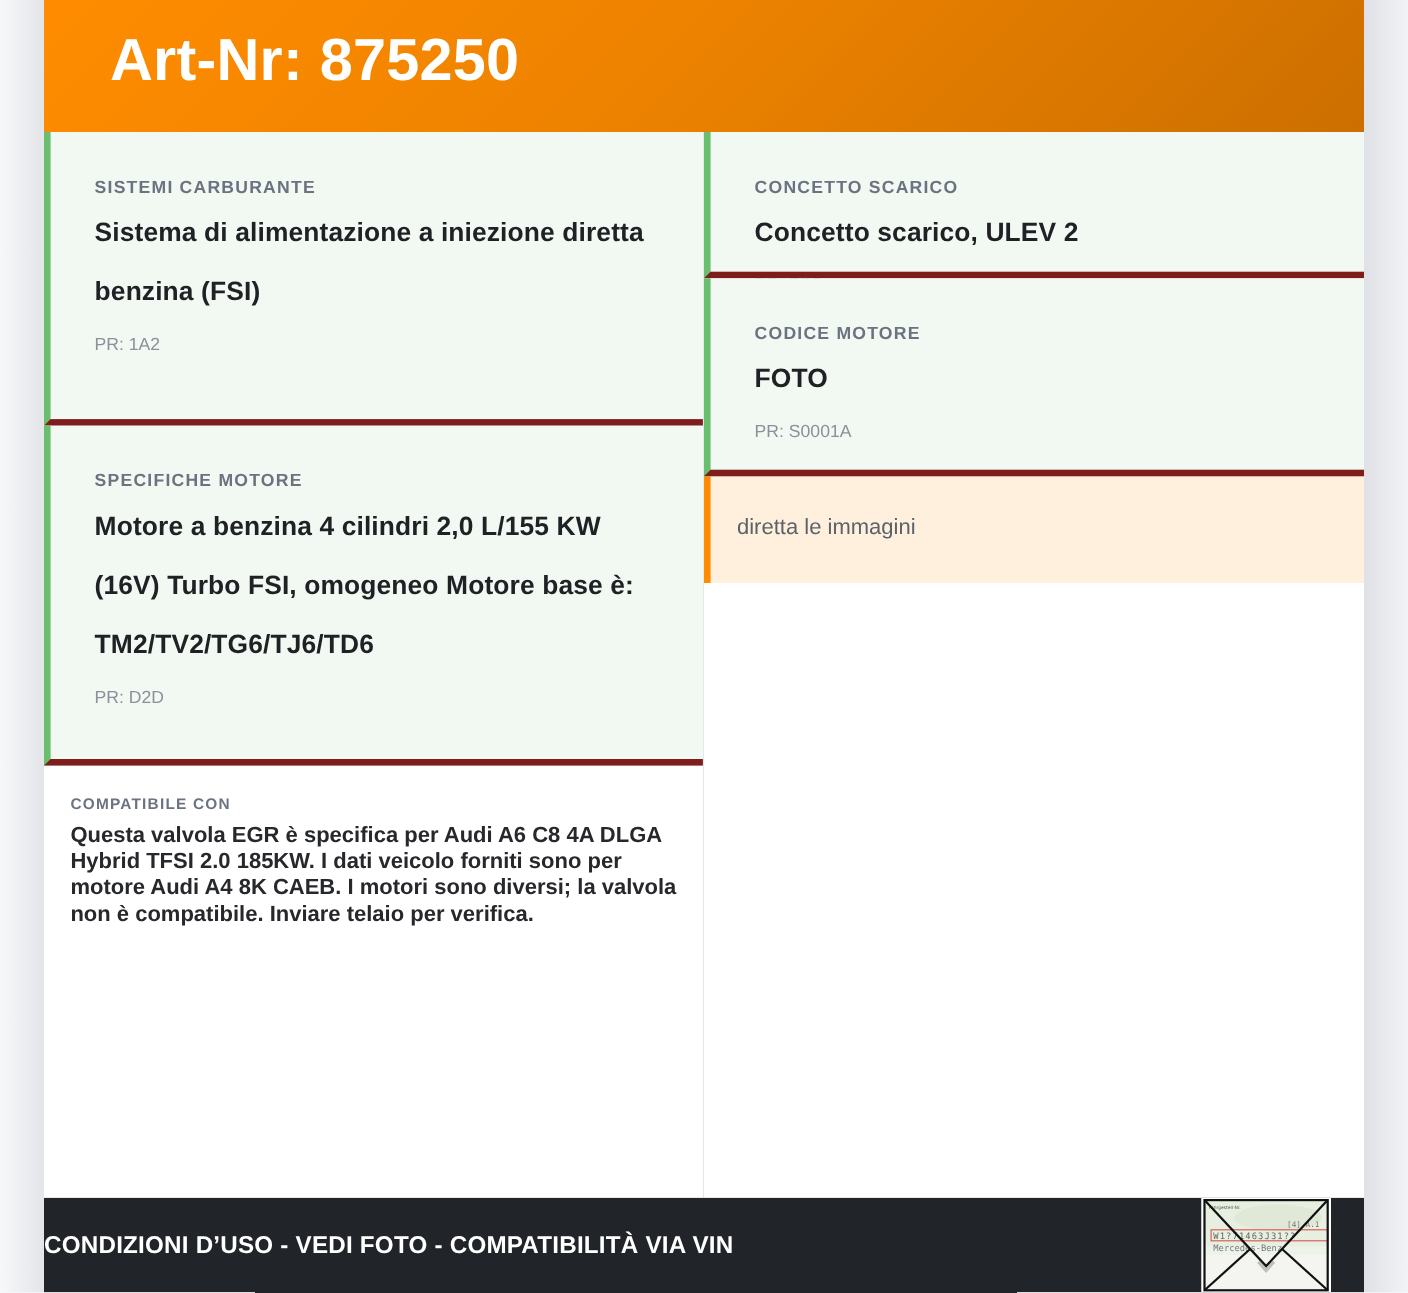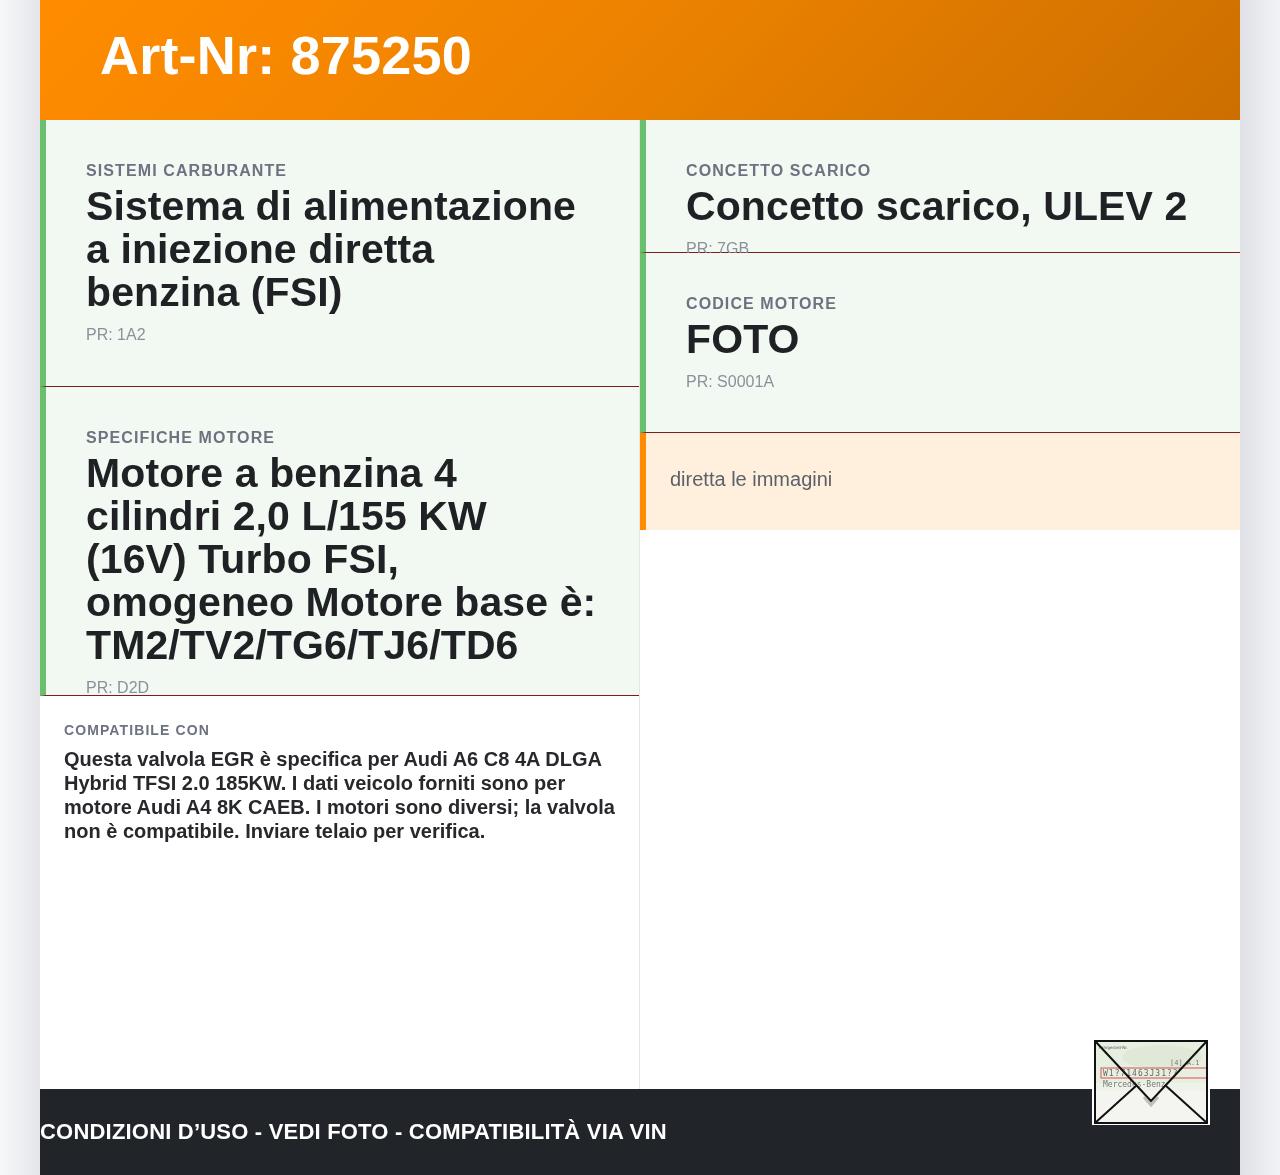--- a/index.html
+++ b/index.html
@@ -42,37 +42,37 @@
       position: absolute; left: 0; top: 0; width: 600px; height: 969px;
       border-right: 1px solid #e4e7ea;
     }
     .col-right {
       position: absolute; left: 600px; top: 0; width: 600px; height: 969px;
     }
 
     .spec {
       background: #f2f9f3;
       border-left: 6px solid #6abf6e;
-      border-bottom: 1px solid #7f1d1d;
+      border-bottom: 6px solid #7f1d1d;
       padding: 42px 40px 0 40px;
       position: relative;
     }
     .spec .label {
       font-size: 16px;
       font-weight: 700;
       color: #6b7280;
       letter-spacing: 1.1px;
       text-transform: uppercase;
       line-height: 17px;
     }
     .spec .value {
-      font-size: 41px;
+      font-size: 24px;
       font-weight: 700;
       color: #1f2124;
-      line-height: 43px;
+      line-height: 54px;
       margin-top: 6px;
       letter-spacing: 0.1px;
     }
     .spec .pr {
       font-size: 16px;
       color: #8a919a;
       margin-top: 12px;
       line-height: 18px;
     }
 
@@ -127,21 +127,21 @@
       background: #212428;
       display: flex; align-items: center;
     }
     .footer .footer-text {
       color: #ffffff;
       font-size: 22px;
       font-weight: 700;
       letter-spacing: 0.2px;
     }
     .vin-thumb {
-      position: absolute; left: 1052px; top: 1039px; width: 118px; height: 86px;
+      position: absolute; left: 1052px; top: 1089px; width: 118px; height: 86px;
       background: #a3a3a3;
       overflow: hidden;
       cursor: pointer;
     }
   </style>
 </head>
 <body>
 
 <div class="bg-left"></div>
 <div class="bg-right"></div>

